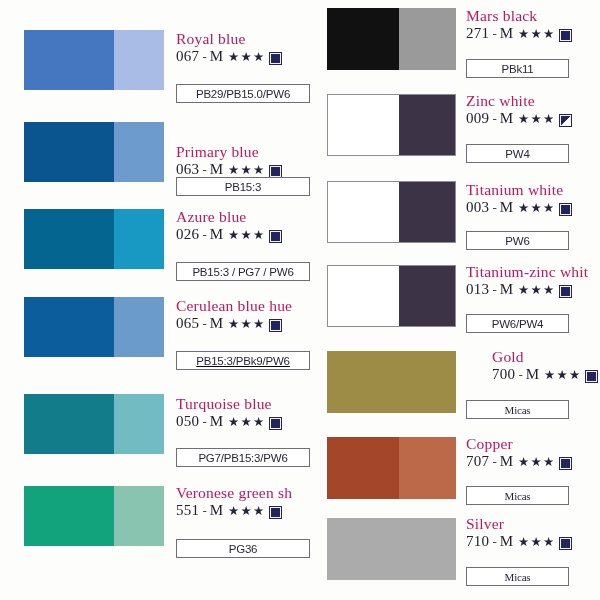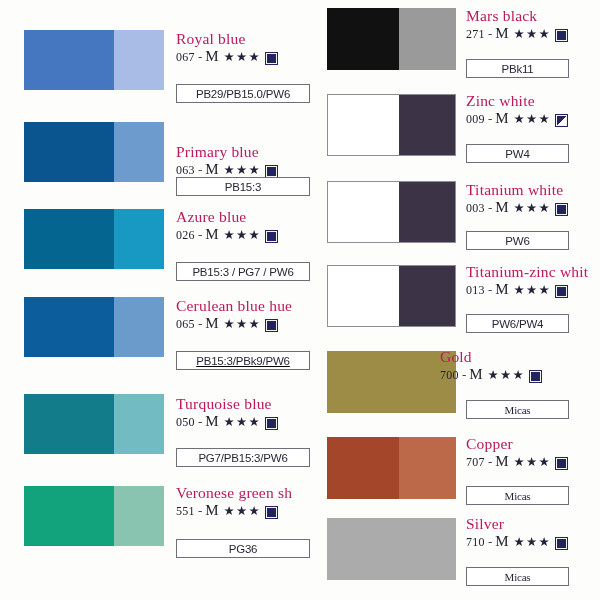--- a/index.html
+++ b/index.html
@@ -33,21 +33,21 @@
   }
   .coderow{
     display:flex;
     align-items:center;
     white-space:nowrap;
     margin-top:2px;
     line-height:1.05;
   }
   .code{
     font-family:"Liberation Serif", serif;
-    font-size:12px;
+    font-size:15px;
     color:#22222e;
     letter-spacing:0.3px;
   }
   .dash{
     font-family:"Liberation Serif", serif;
     font-size:13px;
     color:#3a3a48;
     margin:0 3px 0 3px;
   }
   .series{
@@ -270,21 +270,21 @@
         <span class="opac opaque"></span>
       </div>
     </div>
     <div class="pigbox" style="left: 466px; top: 314px; width: 103px;">
       <span>PW6/PW4</span>
     </div>
     <div class="swatch" style="left: 327px; top: 351px; width: 129px; height: 62px;">
       <div class="mass" style="width: 72.24px; background: rgb(156, 140, 70);"></div>
       <div class="tint" style="width: 56.76px; background: rgb(156, 140, 70);"></div>
     </div>
-    <div class="info" style="left: 440px; top: 349px;">
+    <div class="info" style="left: 492px; top: 349px;">
       <div class="pname">Gold</div>
       <div class="coderow">
         <span class="code">700</span>
         <span class="dash">-</span>
         <span class="series">M</span>
         <span class="stars">★★★</span>
         <span class="opac opaque"></span>
       </div>
     </div>
     <div class="pigbox micas" style="left: 466px; top: 400px; width: 103px;">

